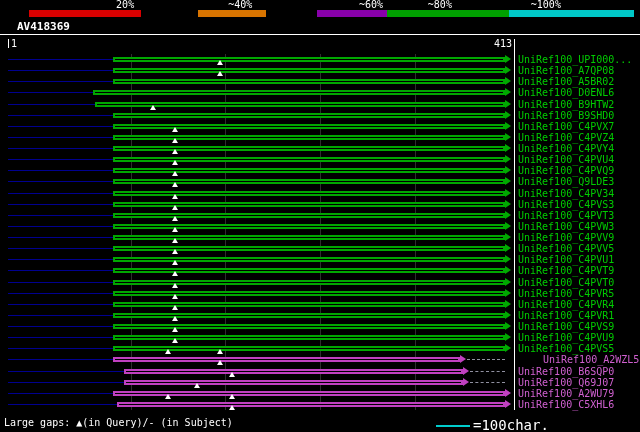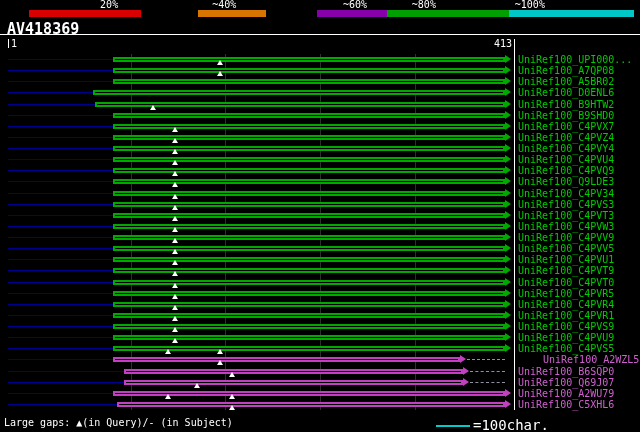--- a/index.html
+++ b/index.html
@@ -1,24 +1,24 @@
 <!DOCTYPE html>
 <html><head>
 <meta charset="utf-8">
 <style>
   html,body{margin:0;padding:0;background:#000;}
   .screen{position:relative;width:640px;height:432px;background:#000;overflow:hidden;
           font-family:"DejaVu Sans Mono",monospace;}
   
-  .scale-labels{position:absolute;left:0;top:0;width:572px;height:10px;}
+  .scale-labels{position:absolute;left:16px;top:0;width:572px;height:10px;}
   .slabel{position:absolute;top:0;font-size:10px;line-height:10px;color:#fff;}
   .scale-bar{position:absolute;left:0;top:10px;width:640px;height:7px;display:flex;}
   .sseg{height:100%;}
   
-  .query-name{position:absolute;left:7px;top:20px;font-size:15px;font-weight:bold;color:#fff;}
+  .query-name{position:absolute;left:17px;top:20px;font-size:11px;font-weight:bold;color:#fff;}
   .divider{position:absolute;left:0;top:34px;width:640px;height:1px;background:#fff;}
   .ruler-start{position:absolute;left:11px;top:38px;font-size:10px;color:#fff;}
   .ruler-start-tick{position:absolute;left:8px;top:39px;width:1px;height:9px;background:#fff;}
   .ruler-end{position:absolute;left:488px;top:38px;width:24px;text-align:right;font-size:10px;color:#fff;}
   .end-line{position:absolute;left:514px;top:39px;width:1px;height:371px;background:#fff;}
   
   .plot{position:absolute;left:8px;top:54px;width:506px;height:356px;}
   .grid{position:absolute;top:0;width:1px;height:356px;background:#2E2E2E;}
   .arow{position:absolute;left:0;width:100%;height:11px;}
   .leader{position:absolute;left:0;top:5px;height:1px;background:#000090;}

